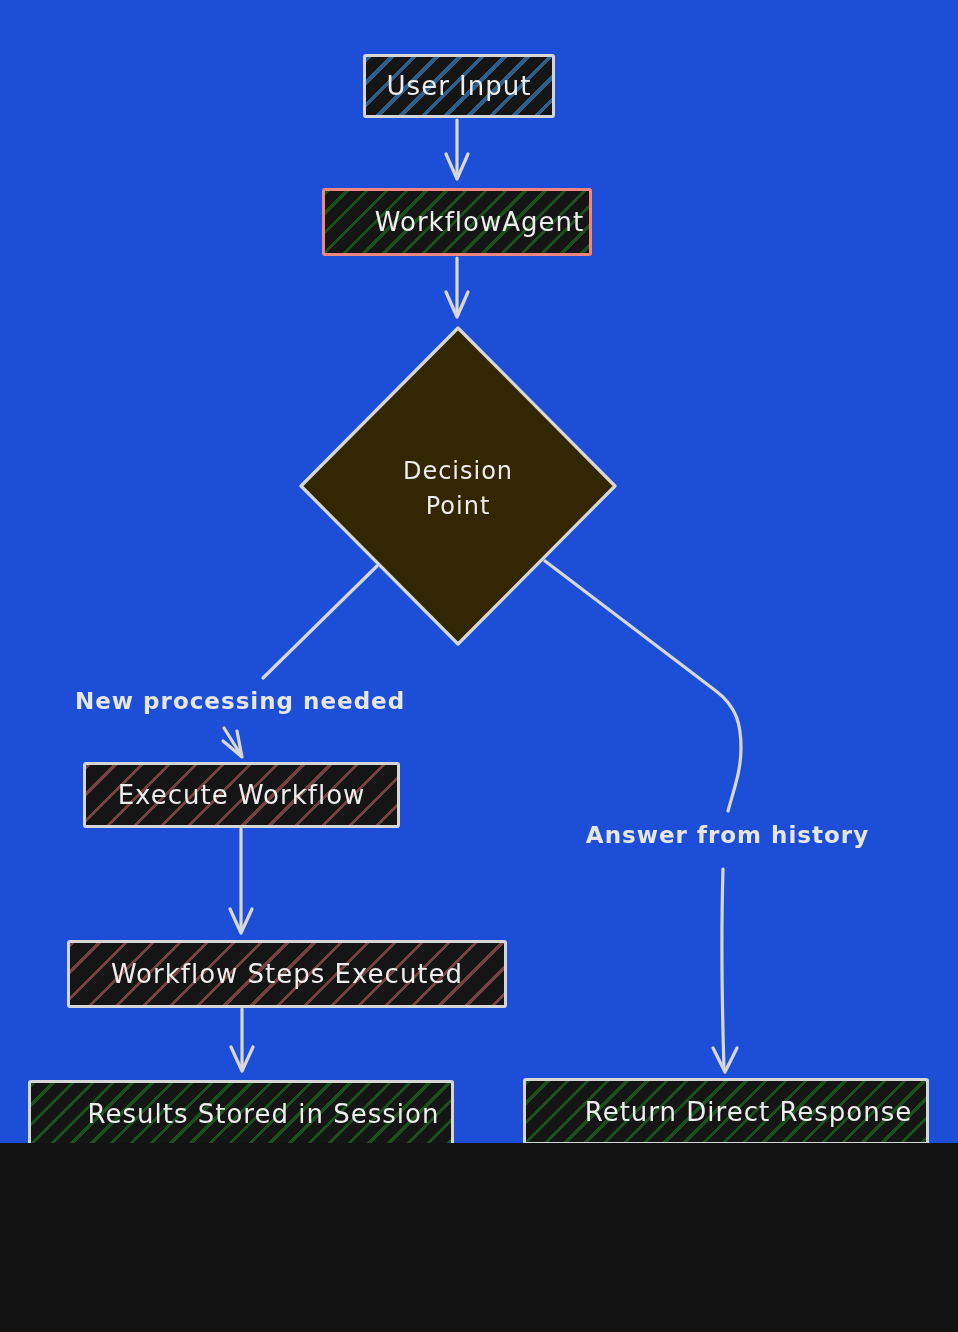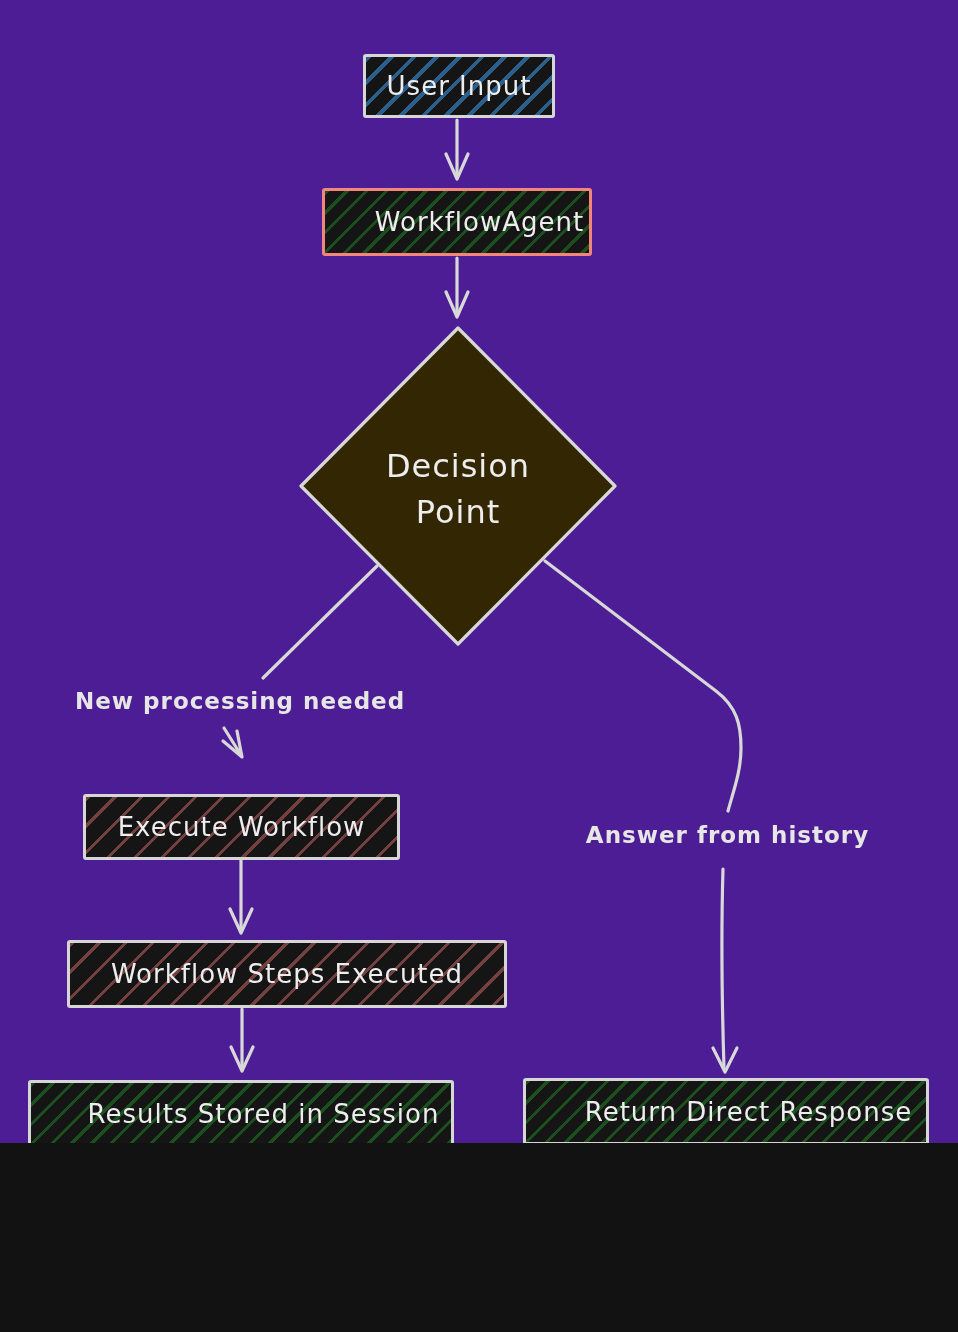--- a/index.html
+++ b/index.html
@@ -1,19 +1,19 @@
 <!DOCTYPE html>
 <html><head>
 <meta charset="utf-8">
 <style>
   html,body{margin:0;padding:0;background:#121212;}
   .canvas{
     position:relative;
     width:958px;height:1143px;
-    background:#4c1d95;
+    background:#1d4ed8;
     font-family:"DejaVu Sans",sans-serif;
     overflow:hidden;
   }
   svg.connectors{position:absolute;left:0;top:0;width:958px;height:1332px;}
   svg.connectors path, svg.connectors polygon{
     stroke:#d8d8d8;stroke-width:3.2;fill:none;
     stroke-linecap:round;stroke-linejoin:round;
   }
   svg.connectors polygon.diamond{fill:#332602;}
   .node{
@@ -36,29 +36,29 @@
       #1c4f1e 0px,#1c4f1e 3px,transparent 3px,transparent 14px);
     padding-left:45px;
   }
   .hatch-red{
     background-image:repeating-linear-gradient(135deg,
       #744140 0px,#744140 3px,transparent 3px,transparent 19px);
   }
   .accent-border{border-color:#f2857c;}
   .node-user-input{left:363px;top:54px;width:192px;height:64px;}
   .node-workflow-agent{left:322px;top:188px;width:270px;height:68px;}
-  .node-execute-workflow{left:83px;top:762px;width:317px;height:66px;margin-top:32px;}
+  .node-execute-workflow{left:83px;top:762px;width:317px;height:66px;}
   .node-workflow-steps{left:23px;top:940px;width:440px;height:68px;margin-left:44px;}
   .node-results-stored{left:28px;top:1080px;width:426px;height:67px;align-items:center;}
   .node-return-direct{left:523px;top:1078px;width:406px;height:67px;}
   .node-response-returned{left:253px;top:1214px;width:465px;height:67px;}
   .decision-label{
     position:absolute;left:373px;top:449px;width:170px;height:80px;
     display:flex;align-items:center;justify-content:center;
-    color:#ededed;font-size:32px;letter-spacing:1px;line-height:1.45;
+    color:#ededed;font-size:24px;letter-spacing:1px;line-height:1.45;
     text-align:center;white-space:normal;
   }
   .edge-label{
     position:absolute;
     color:#e6e6e4;font-size:23px;letter-spacing:1px;
     text-align:center;white-space:nowrap;font-weight:bold;
   }
   .edge-label-left{left:75px;top:688px;width:330px;}
   .edge-label-right{left:560px;top:822px;width:335px;text-align:center;}
 </style>

